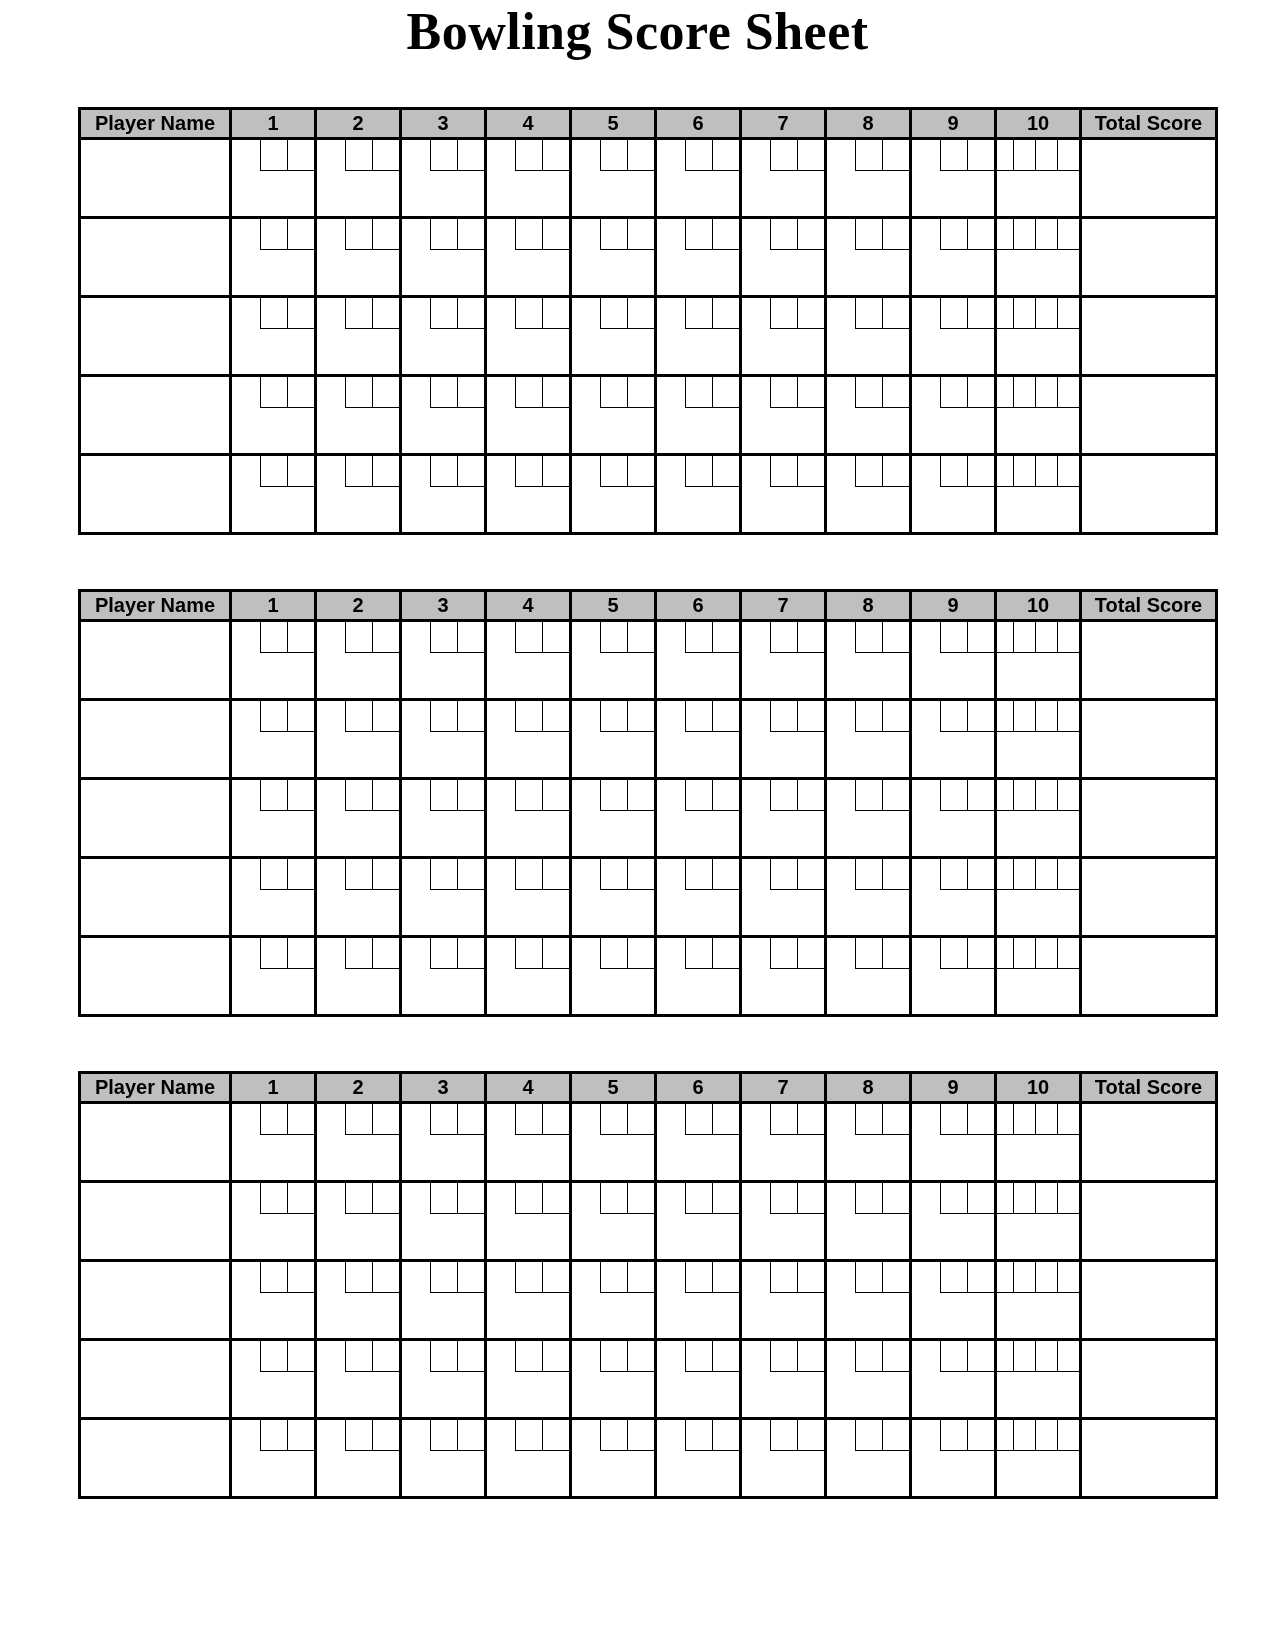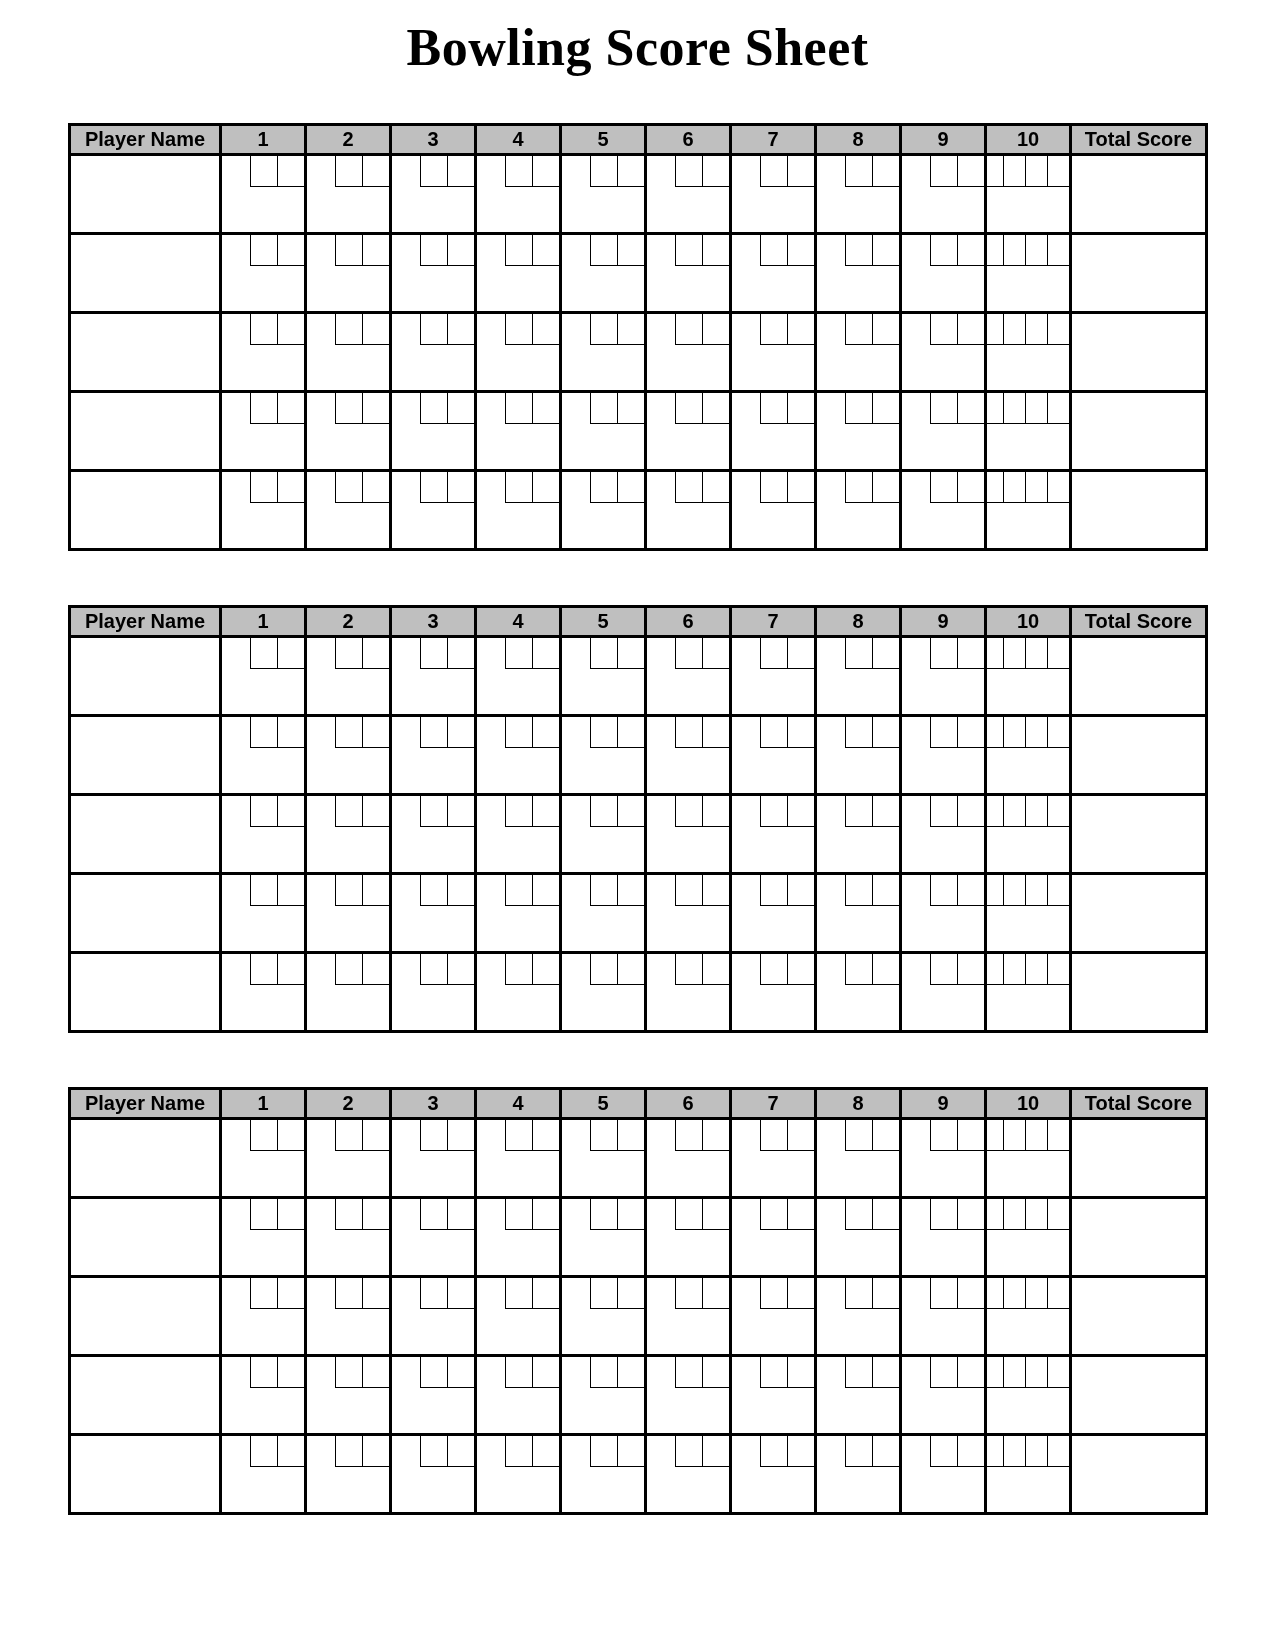--- a/index.html
+++ b/index.html
@@ -16,40 +16,40 @@
   }
   .page {
     position: relative;
     width: 1275px;
     height: 1650px;
     background: #ffffff;
     overflow: hidden;
     font-family: "Liberation Sans", sans-serif;
   }
   .title {
-    margin: 16px;
+    margin: 0;
     padding-top: 2px;
     height: 74px;
     text-align: center;
     font-family: "Liberation Serif", serif;
     font-weight: bold;
     font-size: 52px;
     line-height: 60px;
     color: #000000;
     letter-spacing: 0.5px;
   }
   .tables-area {
     margin: 33px 0 0 68px;
     width: 1137px;
   }
   table.score-table {
     border-collapse: collapse;
     table-layout: fixed;
     width: 1137px;
-    margin: 0 0 54px 0;
+    margin: 0 0 54px 10px;
   }
   col.name-col  { width: 151px; }
   col.frame-col { width: 85px;  }
   col.total-col { width: 136px; }
   table.score-table th,
   table.score-table td {
     border: var(--thick) solid var(--border-color);
     padding: 0;
   }
   table.score-table thead th {

